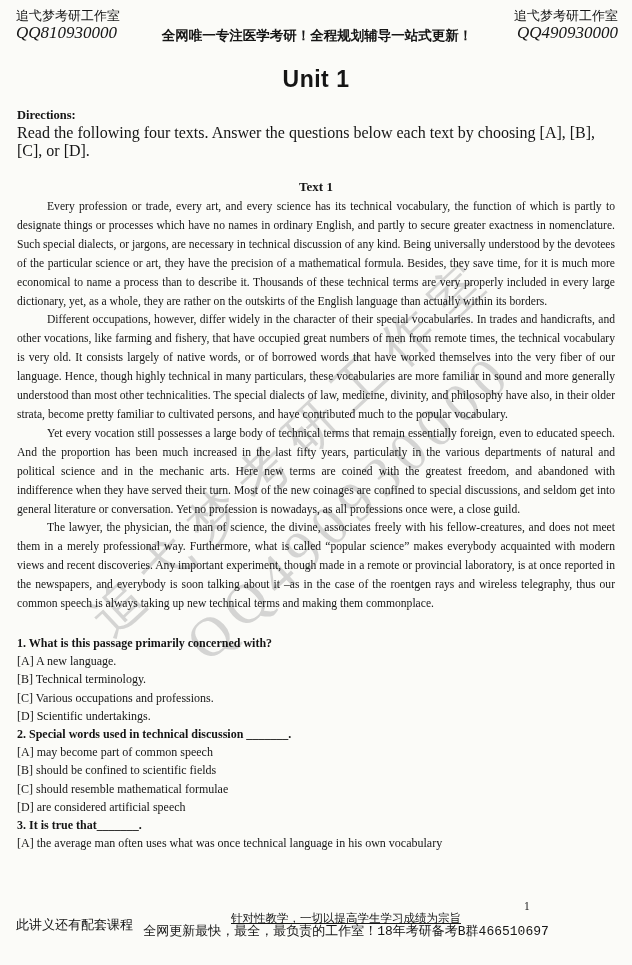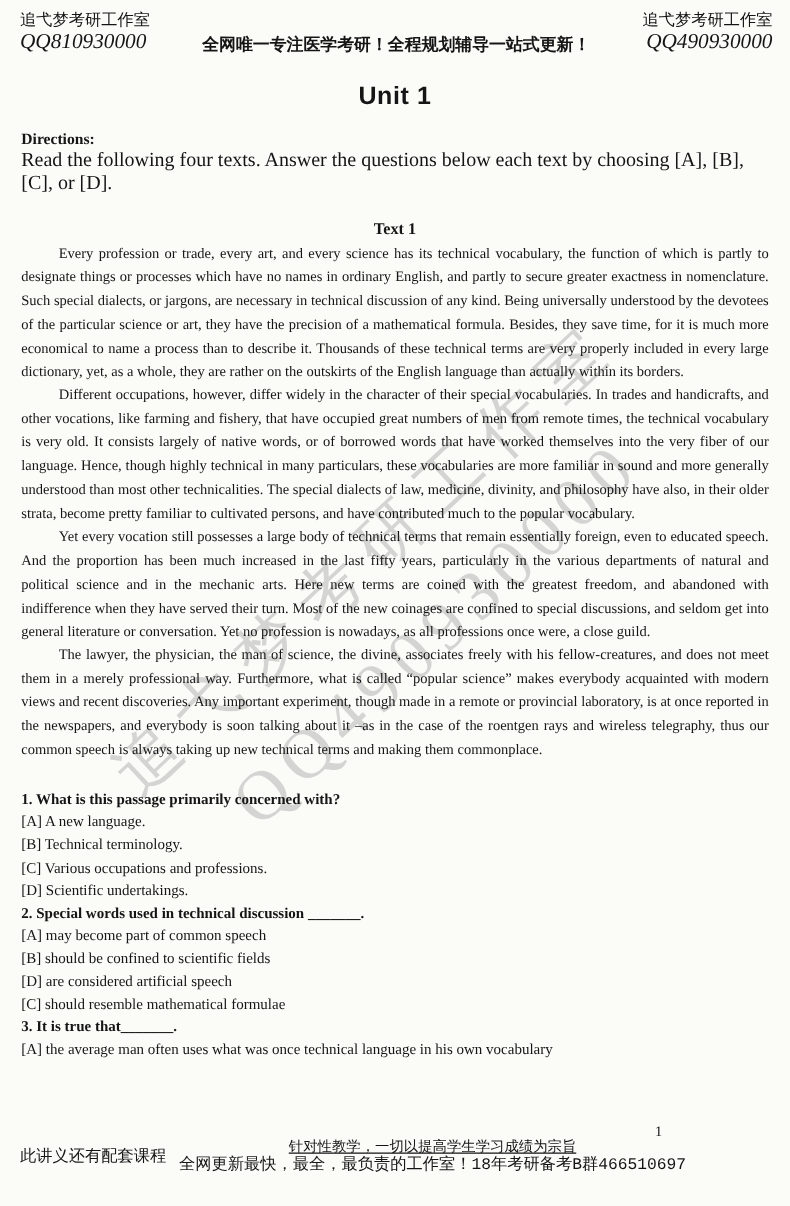--- a/index.html
+++ b/index.html
@@ -30,21 +30,21 @@
   .hdr-qq     { font-size:17px; line-height:17px;font-style:italic; }
   .hdr-slogan {
     position:absolute; left:60px; right:60px; top:20px; text-align:center;
     font-weight:bold; font-size:13.5px;
   }
 
   
   main { position:relative; z-index:1; padding:66px 17px 0 17px; }
   .unit-title {
     text-align:center; font-family:"Liberation Sans", sans-serif;
-    font-weight:bold; font-size:20px; letter-spacing:0.5px;
+    font-weight:bold; font-size:23px; letter-spacing:0.5px;
   }
   .directions-label { margin-top:15px; font-weight:bold; font-size:12.5px; }
   .directions-text  { margin-top:1px;  font-size:16px; }
   .text-heading {
     margin-top:19px; margin-bottom:3px; text-align:center;
     font-weight:bold; font-size:13px;
   }
   .passage p {
     font-size:11.6px; line-height:18.9px; text-align:justify;
     text-indent:30px; margin:0;
@@ -110,22 +110,22 @@
           <div class="q-stem">1. What is this passage primarily concerned with?</div>
           <div class="q-option">[A] A new language.</div>
           <div class="q-option">[B] Technical terminology.</div>
           <div class="q-option">[C] Various occupations and professions.</div>
           <div class="q-option">[D] Scientific undertakings.</div>
         </div>
         <div>
           <div class="q-stem">2. Special words used in technical discussion _______.</div>
           <div class="q-option">[A] may become part of common speech</div>
           <div class="q-option">[B] should be confined to scientific fields</div>
+          <div class="q-option">[C] should resemble mathematical formulae</div>
           <div class="q-option">[D] are considered artificial speech</div>
-          <div class="q-option">[C] should resemble mathematical formulae</div>
         </div>
         <div>
           <div class="q-stem">3. It is true that_______.</div>
           <div class="q-option">[A] the average man often uses what was once technical language in his own vocabulary</div>
         </div>
       </div>
   </main>
 
   <div class="footer">
     <div class="footer-left">此讲义还有配套课程</div>

